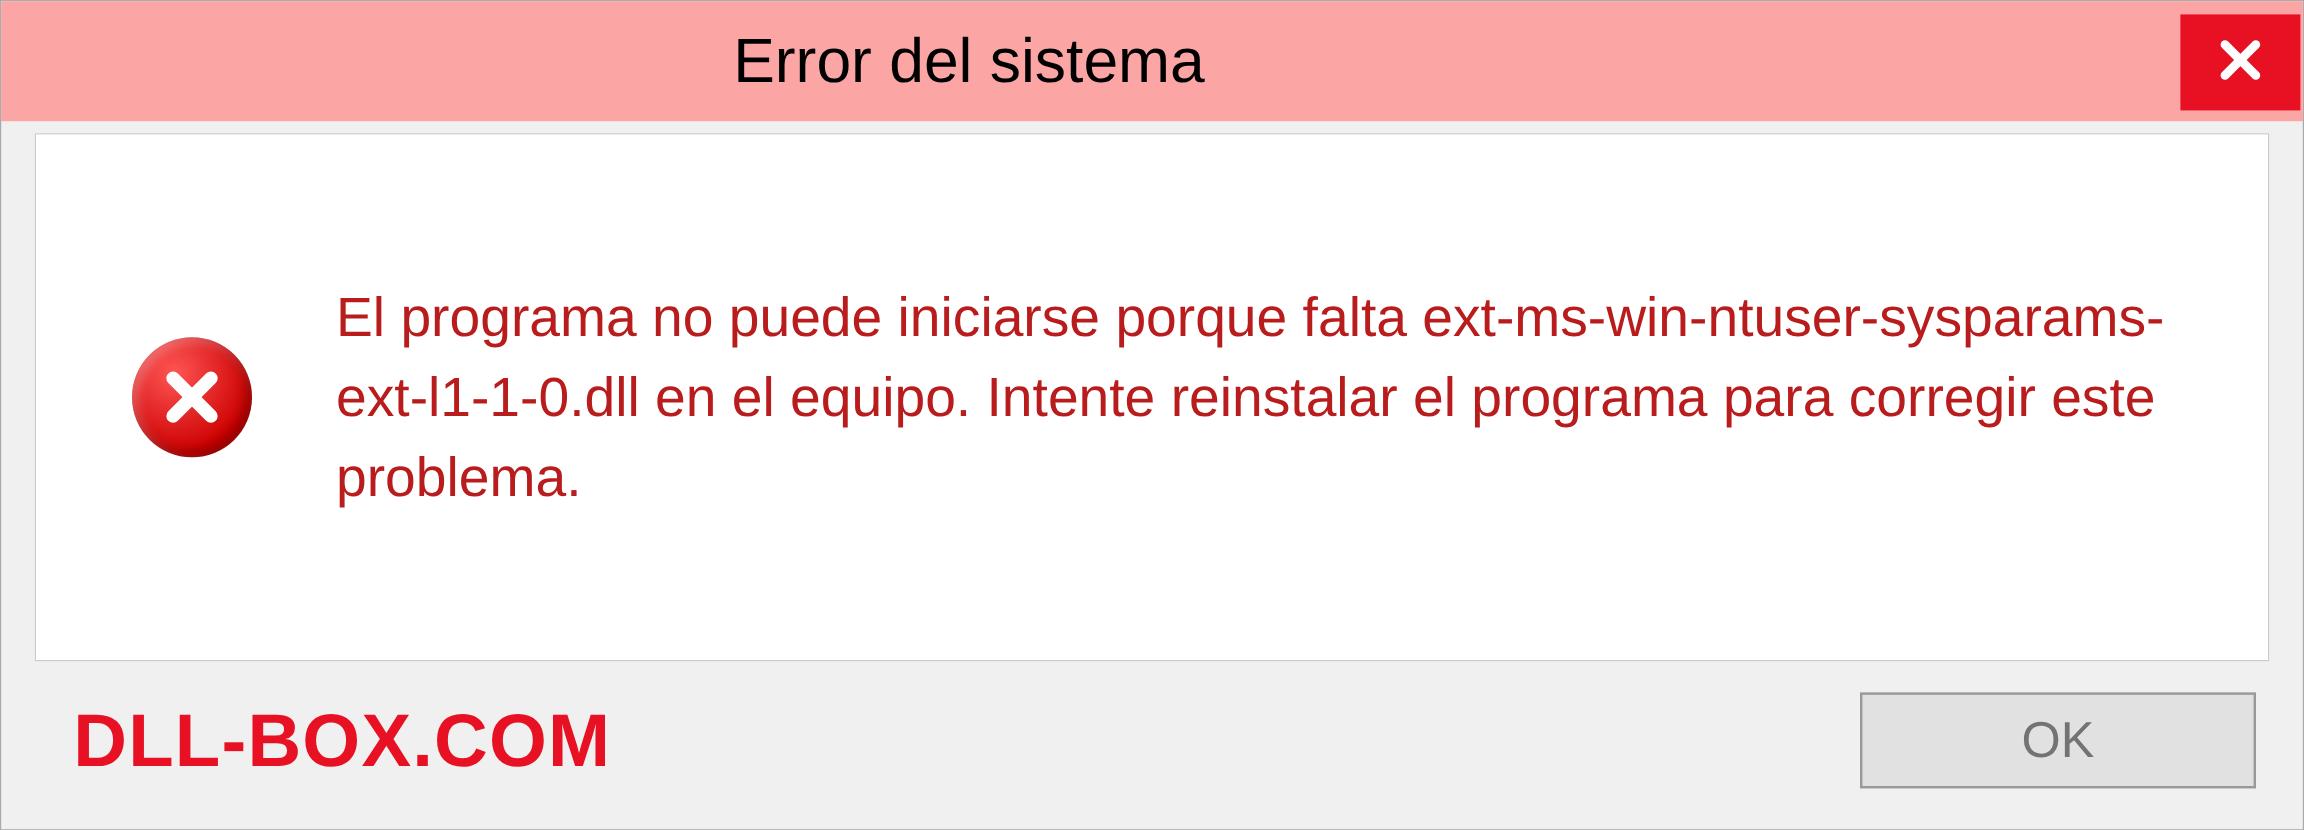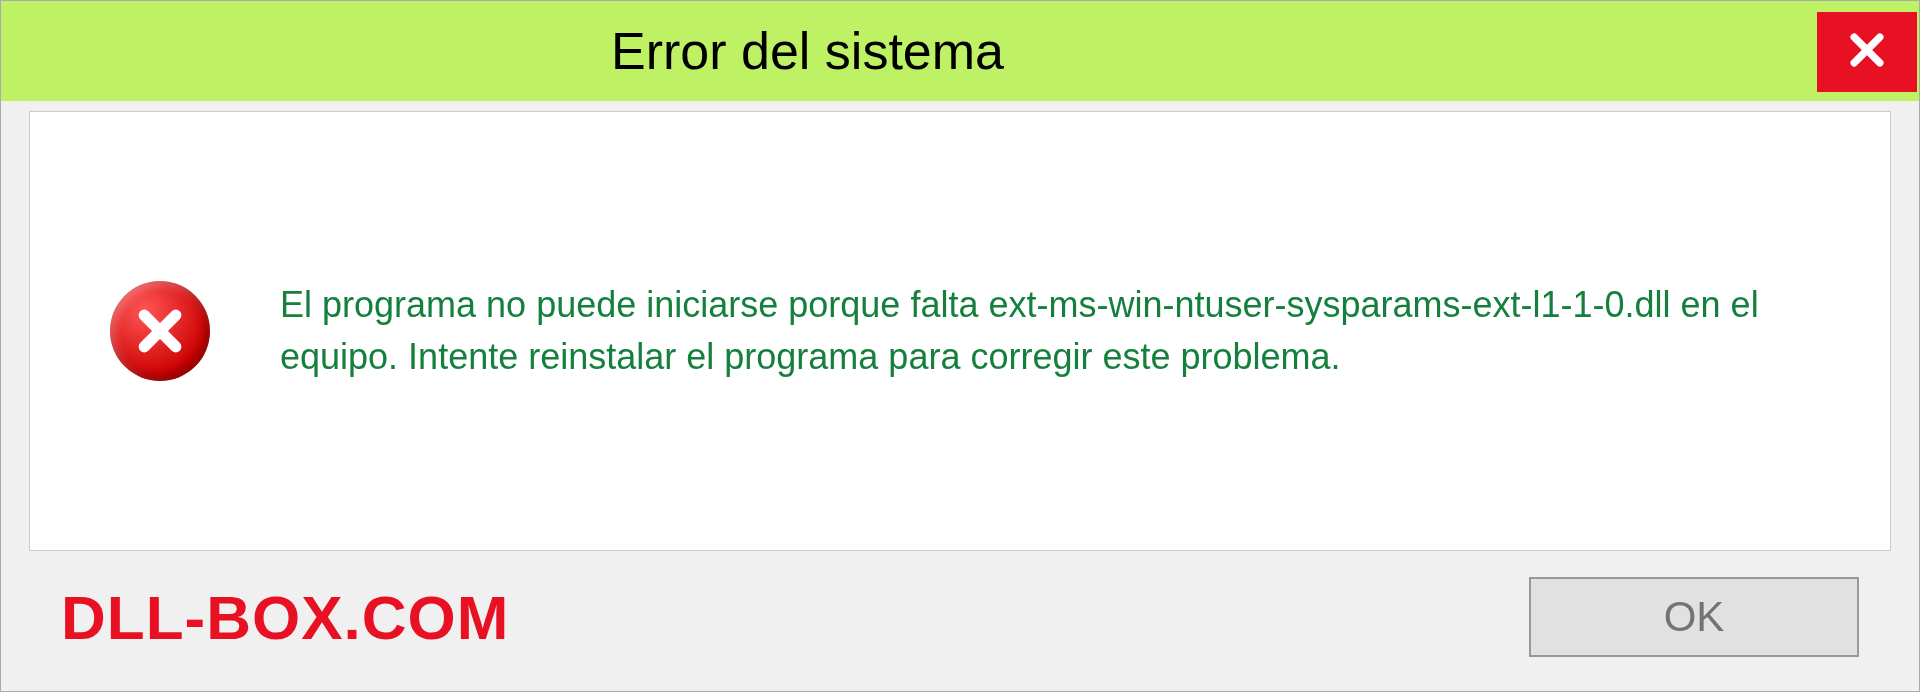--- a/index.html
+++ b/index.html
@@ -21,21 +21,21 @@
       border: 1px solid #aaa;
       display: flex;
       flex-direction: column;
     }
     .titlebar {
       display: flex;
       align-items: center;
       justify-content: space-between;
       padding: 0 0 0 40px;
       height: 100px;
-      background: #bef264;
+      background: #fca5a5;
     }
     .titlebar-title {
       font-size: 52px;
       font-weight: 400;
       color: #000;
       padding-left: 570px;
     }
     .close-button {
       width: 100px;
       height: 80px;
@@ -72,30 +72,30 @@
       display: flex;
       align-items: center;
       justify-content: center;
       box-shadow: inset -4px -4px 10px rgba(0,0,0,0.3), inset 4px 4px 10px rgba(255,255,255,0.3);
     }
     .error-icon svg {
       width: 54px;
       height: 54px;
     }
     .message-text {
-      font-size: 36px;
-      color: #15803d;
+      font-size: 46px;
+      color: #b91c1c;
       line-height: 1.45;
       font-weight: 400;
     }
     .footer {
       display: flex;
       align-items: center;
       justify-content: space-between;
-      padding: 20px 60px 28px 60px;
+      padding: 20px 39px 28px 60px;
       height: 140px;
     }
     .watermark {
       font-size: 62px;
       font-weight: 900;
       color: #e81123;
       letter-spacing: 1px;
       font-family: Arial, sans-serif;
     }
     .ok-button {

